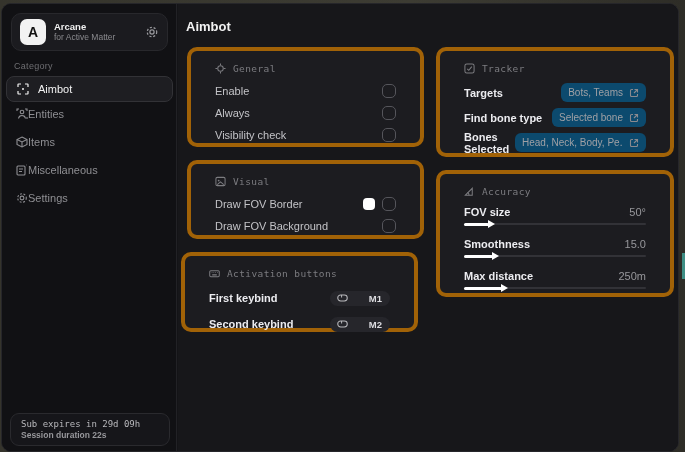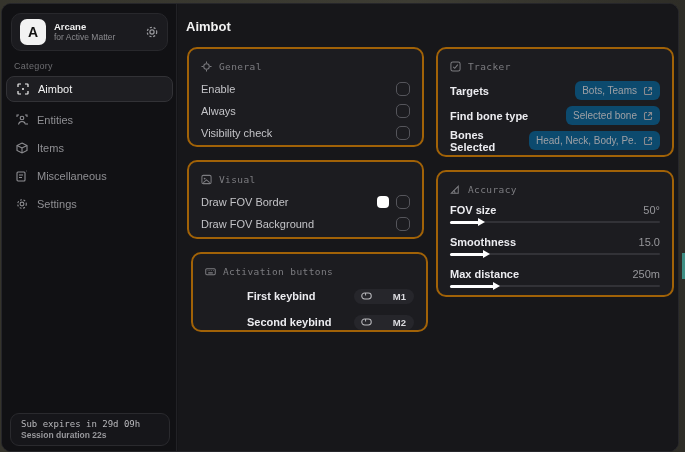--- a/index.html
+++ b/index.html
@@ -37,55 +37,55 @@
   .category-label { position:absolute; left:12px; top:57px; font-size:9px; color:#6d6d71; letter-spacing:.3px; }
 
   .nav-item-active {
     position:absolute; left:4px; top:72px; width:167px; height:26px;
     background:#1e1e22; border:1px solid #323236; border-radius:8px;
     display:flex; align-items:center; gap:9px; padding:0 10px;
     color:#f2f2f2; font-size:11px; cursor:pointer;
   }
   .nav-item {
     position:absolute; left:4px; width:167px; height:24px;
-    display:flex; align-items:center; gap:9px; padding:0 10px;
+    display:flex; padding:0 10px;
     color:#8f8f93; font-size:11px; cursor:pointer;
   }
   .nav-icon { width:12px; height:12px; flex:0 0 auto; }
 
   .footer-card {
     position:absolute; left:8px; top:409px; width:160px; height:33px;
     border:1px solid #2a2a2e; background:#16161a; border-radius:9px;
     padding:4px 10px; display:flex; flex-direction:column; justify-content:center; gap:1px;
   }
   .footer-line1 { font-family:"DejaVu Sans Mono", monospace; font-size:9px; color:#b8b8bc; }
   .footer-line2 { font-size:8.5px; font-weight:bold; color:#97979b; }
 
   
   .main { position:absolute; left:176px; top:0; right:0; bottom:0; background:#17171a; }
   .page-title { position:absolute; left:8px; top:15px; font-size:13px; font-weight:bold; color:#f2f2f2; }
 
   .card {
-    position:absolute; background:#1c1c20; border:2px solid #a16207; border-radius:10px;
-    padding:9px 12px;
+    position:absolute; background:#1c1c20; border:4px solid #a16207; border-radius:10px;
+    padding:9px 24px;
   }
   .card-general    { left:9px;  top:43px;  width:237px; height:100px; }
   .card-visual     { left:9px;  top:156px; width:237px; height:79px; }
-  .card-activation { left:13px;  top:248px; width:237px; height:80px; }
+  .card-activation { left:3px;  top:248px; width:237px; height:80px; }
   .card-tracker    { left:258px; top:43px;  width:238px; height:110px; }
   .card-accuracy   { left:258px; top:166px; width:238px; height:127px; }
 
   .sec-header { display:flex; align-items:center; gap:7px; height:16px; margin-bottom:4px; }
   .sec-icon { width:11px; height:11px; color:#7c7c80; flex:0 0 auto; }
   .sec-title { font-family:"DejaVu Sans Mono", monospace; font-size:9.5px; color:#7c7c80; letter-spacing:.4px; }
 
   .row { display:flex; align-items:center; justify-content:space-between; }
   .row-22 { height:22px; }
   .row-25 { height:25px; }
-  .row-26 { height:26px;margin-left:42px; }
+  .row-26 { height:26px; }
   .lbl { font-size:11px; color:#c3c3c7; }
   .lbl-strong { font-size:11px; font-weight:bold; color:#ececf0; }
 
   .checkbox {
     width:14px; height:14px; border:1.5px solid #55555b; border-radius:5px;
     background:transparent; cursor:pointer; flex:0 0 auto;
   }
   .swatch { width:12px; height:12px; border-radius:4px; cursor:pointer; margin-right:7px; }
   .ctrl-group { display:flex; align-items:center; }
 

